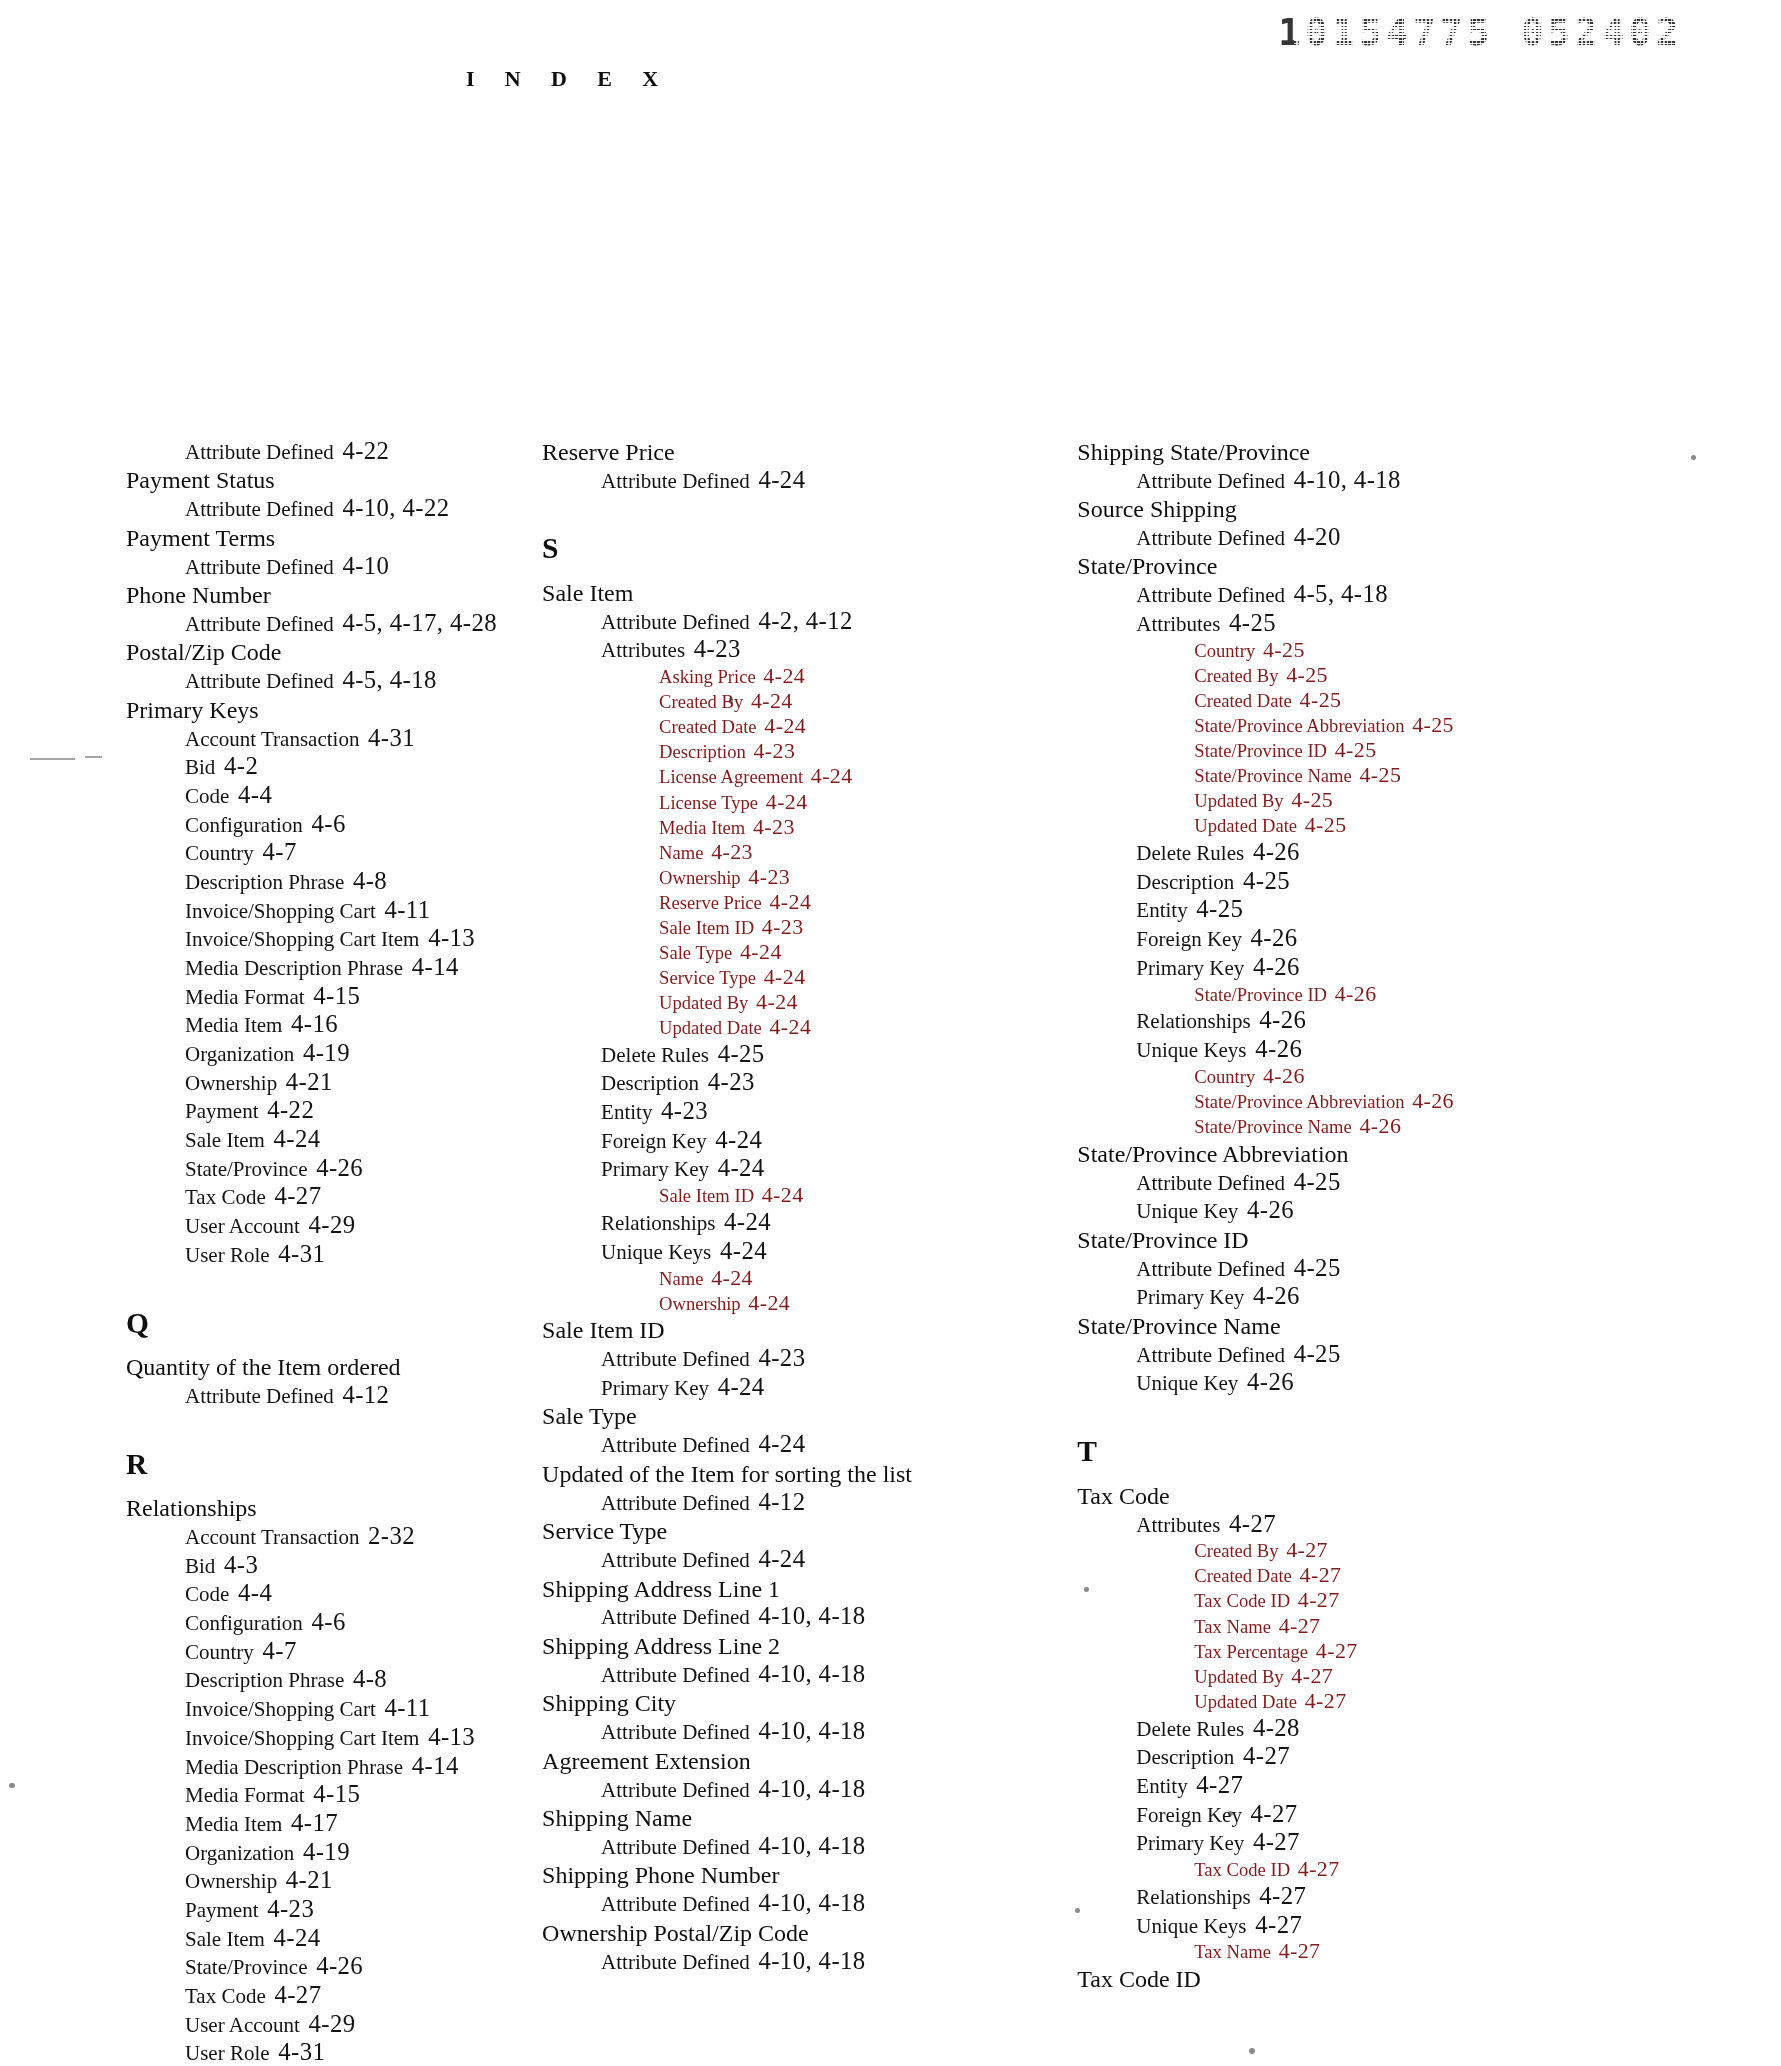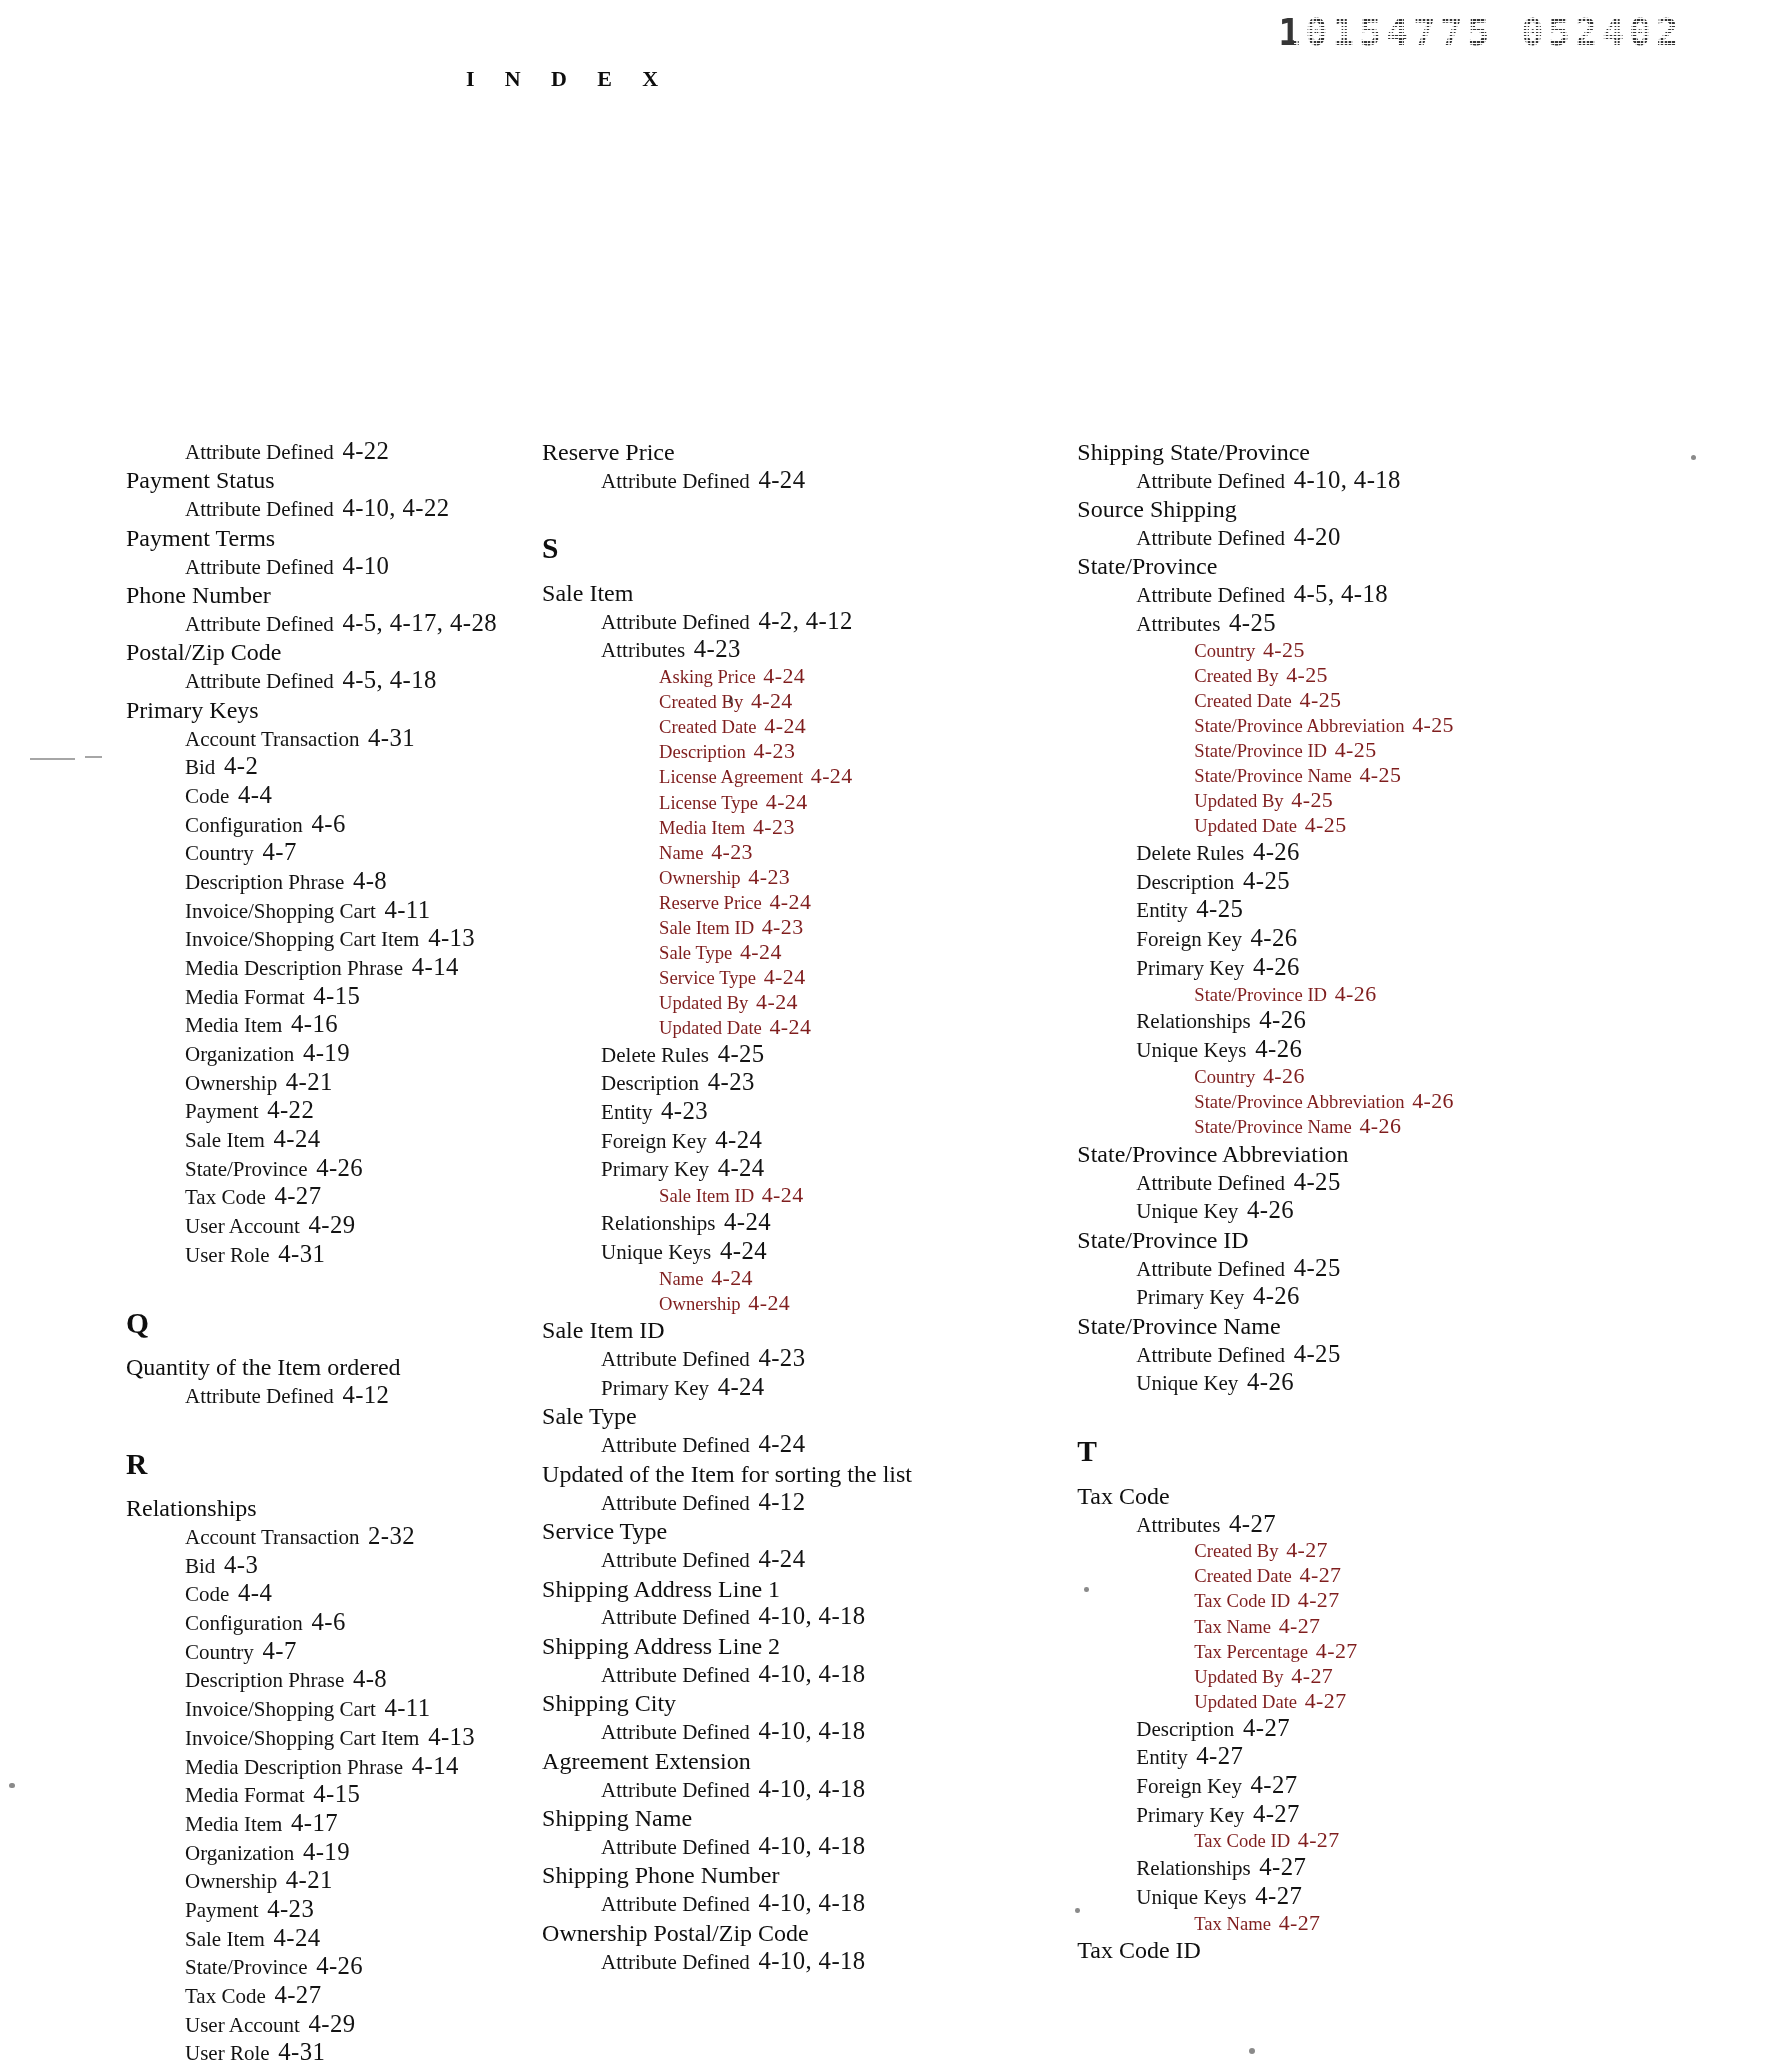--- a/index.html
+++ b/index.html
@@ -302,20 +302,21 @@
         <div class="letter">T</div>
         <div class="entry lvl0"><span>Tax Code</span></div>
         <div class="entry lvl1"><span>Attributes</span><span class="pages">4-27</span></div>
         <div class="entry lvl2"><span>Created By</span><span class="pages">4-27</span></div>
         <div class="entry lvl2"><span>Created Date</span><span class="pages">4-27</span></div>
         <div class="entry lvl2"><span>Tax Code ID</span><span class="pages">4-27</span></div>
         <div class="entry lvl2"><span>Tax Name</span><span class="pages">4-27</span></div>
         <div class="entry lvl2"><span>Tax Percentage</span><span class="pages">4-27</span></div>
         <div class="entry lvl2"><span>Updated By</span><span class="pages">4-27</span></div>
         <div class="entry lvl2"><span>Updated Date</span><span class="pages">4-27</span></div>
+        <div class="entry lvl1"><span>Delete Rules</span><span class="pages">4-28</span></div>
         <div class="entry lvl1"><span>Description</span><span class="pages">4-27</span></div>
         <div class="entry lvl1"><span>Entity</span><span class="pages">4-27</span></div>
         <div class="entry lvl1"><span>Foreign Key</span><span class="pages">4-27</span></div>
         <div class="entry lvl1"><span>Primary Key</span><span class="pages">4-27</span></div>
         <div class="entry lvl2"><span>Tax Code ID</span><span class="pages">4-27</span></div>
         <div class="entry lvl1"><span>Relationships</span><span class="pages">4-27</span></div>
         <div class="entry lvl1"><span>Unique Keys</span><span class="pages">4-27</span></div>
         <div class="entry lvl2"><span>Tax Name</span><span class="pages">4-27</span></div>
         <div class="entry lvl0"><span>Tax Code ID</span></div>
       </div>

